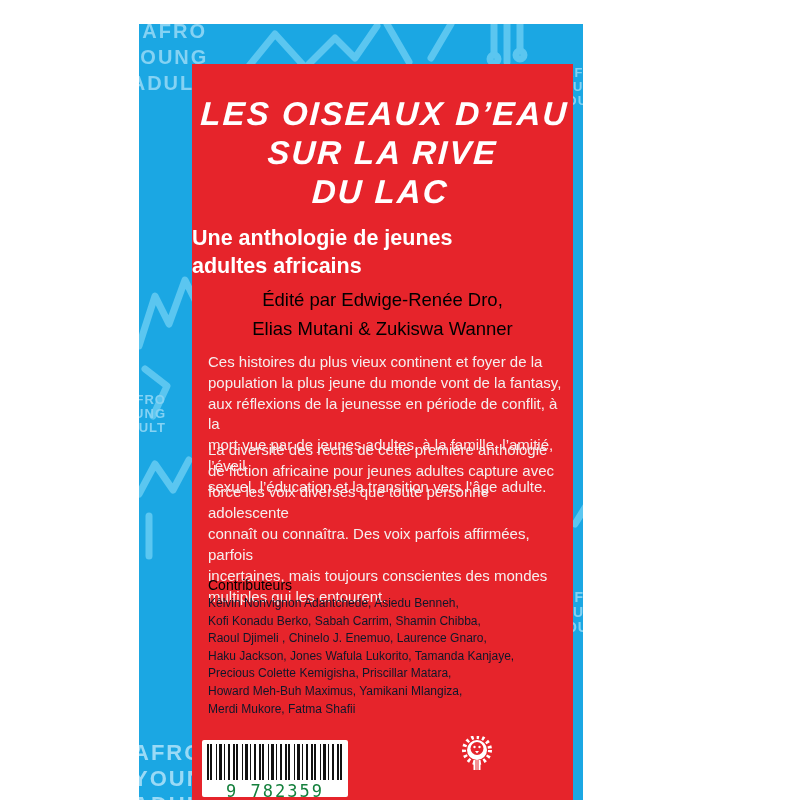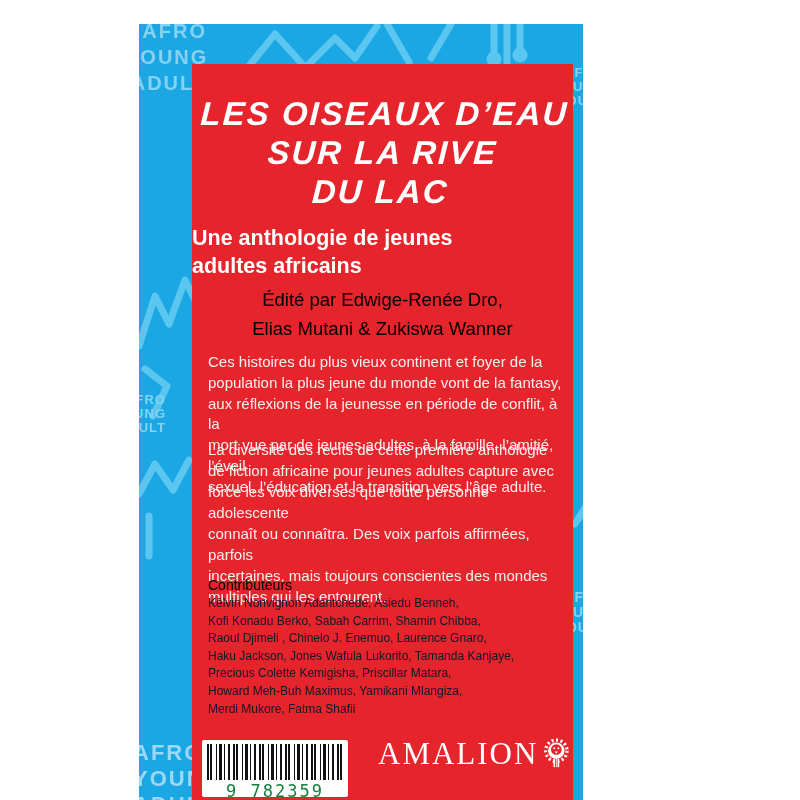--- a/index.html
+++ b/index.html
@@ -138,21 +138,20 @@
 Howard Meh-Buh Maximus, Yamikani Mlangiza,
 Merdi Mukore, Fatma Shafii</div>
 
       <div class="barcode">
         <div class="bars"></div>
         <div class="bc-num">9 782359 260854</div>
       </div>
 
       <div class="amalion">
         <div class="am-row">
-          <span class="am-name">AMALION</span>
           <svg class="am-lion" width="30" height="36" viewBox="0 0 30 36">
             <circle cx="15" cy="14" r="13" fill="none" stroke="#ffffff" stroke-width="4" stroke-dasharray="2.5 3"></circle>
             <circle cx="15" cy="14" r="10" fill="#ffffff"></circle>
             <circle cx="15" cy="12.5" r="6.5" fill="#E6242B"></circle>
             <circle cx="12.5" cy="11" r="1.2" fill="#ffffff"></circle>
             <circle cx="17.5" cy="11" r="1.2" fill="#ffffff"></circle>
             <path d="M13,15 h4 l-2,2.5 z" fill="#ffffff"></path>
             <rect x="11.5" y="24" width="7" height="10" fill="#ffffff"></rect>
             <rect x="13.5" y="24" width="1" height="10" fill="#E6242B"></rect>
             <rect x="15.5" y="24" width="1" height="10" fill="#E6242B"></rect>

